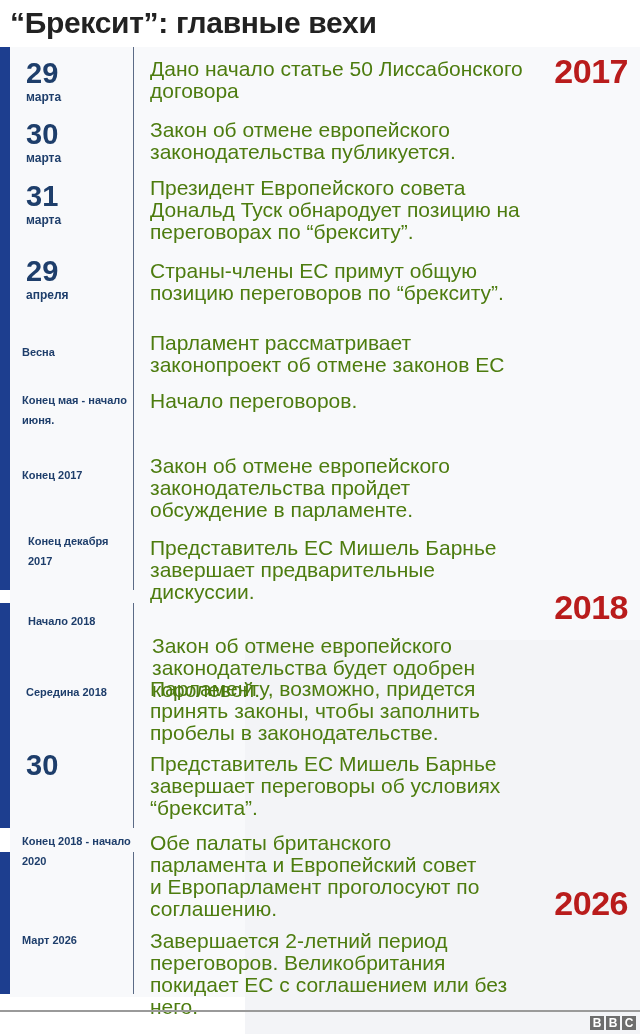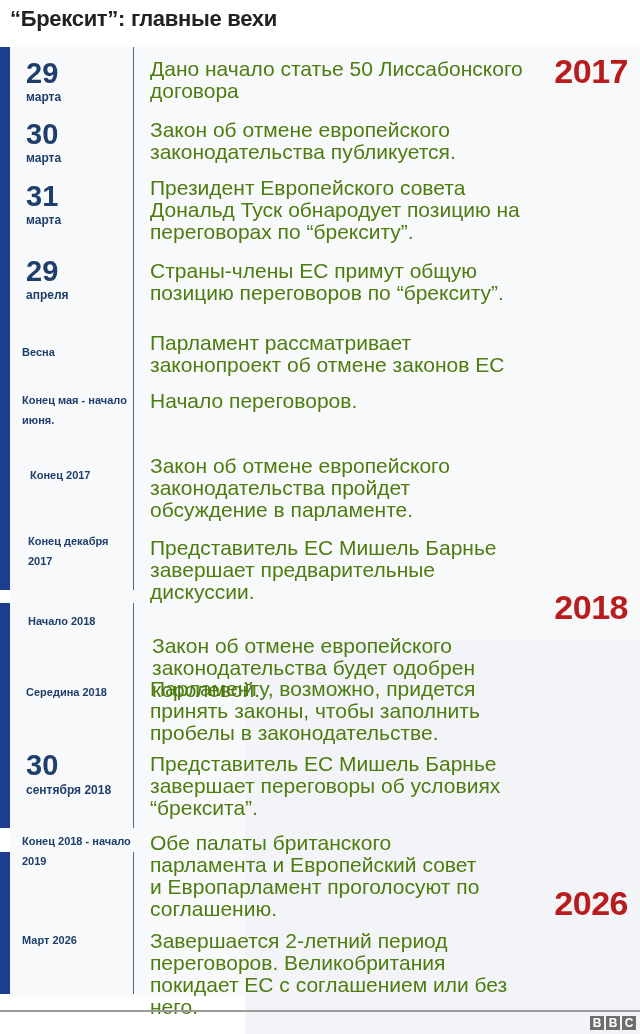--- a/index.html
+++ b/index.html
@@ -27,21 +27,21 @@
       left: 245px;
       top: 640px;
       width: 395px;
       height: 394px;
       background: #f3f4f7;
     }
     .title {
       position: absolute;
       left: 10px;
       top: 6px;
-      font-size: 22px;
+      font-size: 30px;
       font-weight: bold;
       color: #222222;
       letter-spacing: -0.3px;
     }
     .bar {
       position: absolute;
       left: 0;
       width: 10px;
       background: #1d3e8f;
     }
@@ -176,21 +176,21 @@
   <div class="date text" style="left:22px;">Весна</div>
   <div class="desc" style="top:-10px;width:380px;">Парламент рассматривает законопроект об отмене законов ЕС</div>
 </div>
 
 <div class="row" style="top:390px;">
   <div class="date text" style="left:22px;width:105px;">Конец мая - начало июня.</div>
   <div class="desc" style="top:0;">Начало переговоров.</div>
 </div>
 
 <div class="row" style="top:465px;">
-  <div class="date text" style="left:22px;width:110px;margin-left:8px;">Конец 2017</div>
+  <div class="date text" style="left:22px;width:110px;">Конец 2017</div>
   <div class="desc" style="top:-10px;width:370px;">Закон об отмене европейского законодательства пройдет обсуждение в парламенте.</div>
 </div>
 
 <div class="row" style="top:531px;">
   <div class="date text" style="left:28px;width:90px;">Конец декабря 2017</div>
   <div class="desc" style="top:6px;width:360px;">Представитель ЕС Мишель Барнье завершает предварительные дискуссии.</div>
 </div>
 
 <div class="row" style="top:611px;">
   <div class="date text" style="left:28px;width:90px;">Начало 2018</div>
@@ -198,27 +198,26 @@
 </div>
 
 <div class="row" style="top:682px;">
   <div class="date text" style="left:26px;width:100px;">Середина 2018</div>
   <div class="desc" style="top:-4px;width:380px;">Парламенту, возможно, придется принять законы, чтобы заполнить пробелы в законодательстве.</div>
 </div>
 
 <div class="row" style="top:750px;">
   <div class="date">
     <span class="num">30</span>
-    <span class="mon" style="width:90px;line-height:20px;">сентября 2018</span>
   </div>
   <div class="desc" style="top:3px;width:390px;">Представитель ЕС Мишель Барнье завершает переговоры об условиях “брексита”.</div>
 </div>
 
 <div class="row" style="top:831px;">
-  <div class="date text" style="left:22px;width:110px;">Конец 2018 - начало 2019</div>
+  <div class="date text" style="left:22px;width:110px;">Конец 2018 - начало 2020</div>
   <div class="desc" style="top:1px;width:340px;">Обе палаты британского парламента и Европейский совет и Европарламент проголосуют по соглашению.</div>
 </div>
 
 <div class="row" style="top:930px;">
   <div class="date text" style="left:22px;width:110px;">Март 2026</div>
   <div class="desc" style="top:0;width:385px;">Завершается 2-летний период переговоров. Великобритания покидает ЕС с соглашением или без него.</div>
 </div>
 
 <div class="footer-line"></div>
 <div class="bbc">

